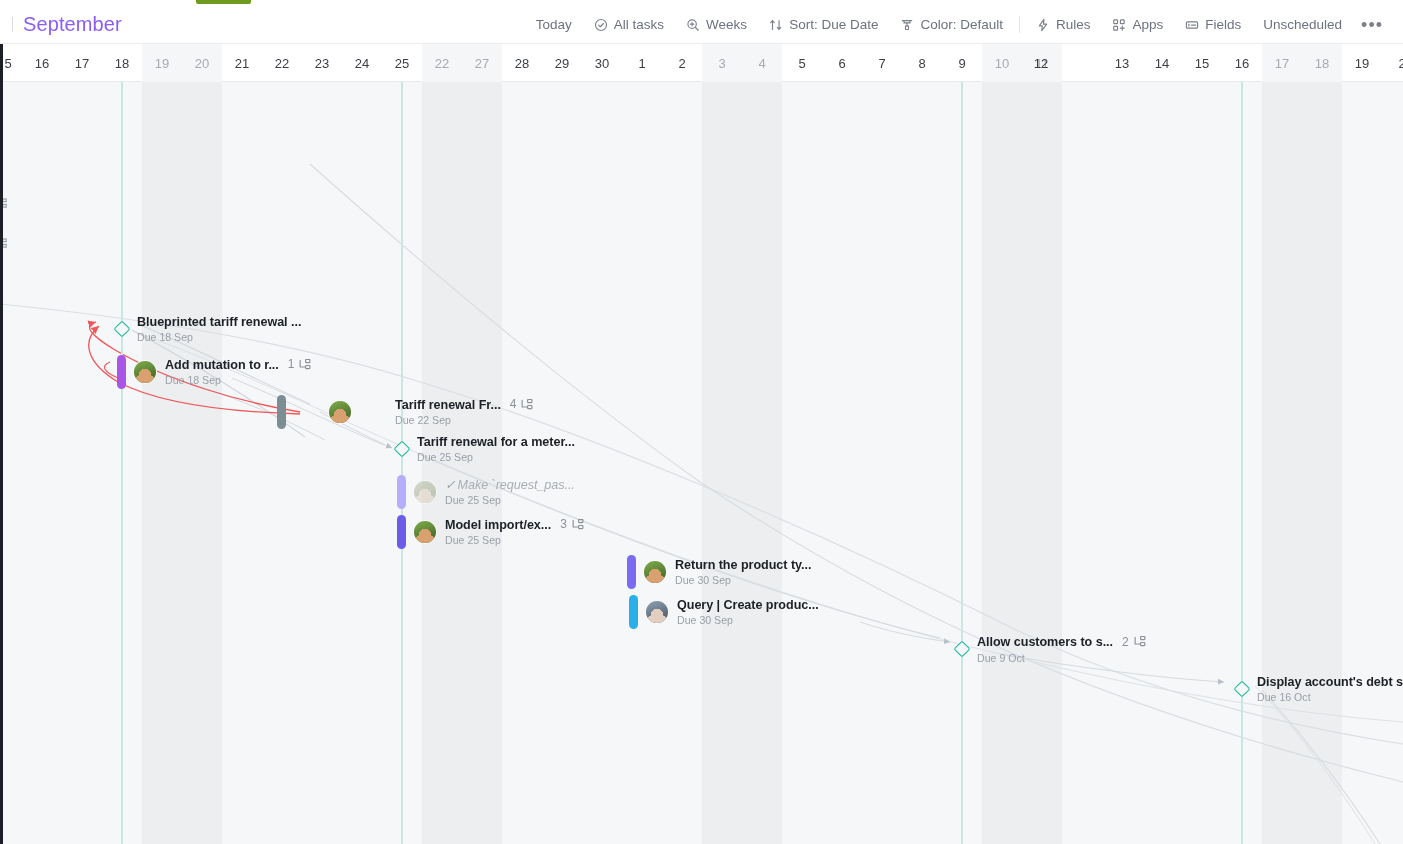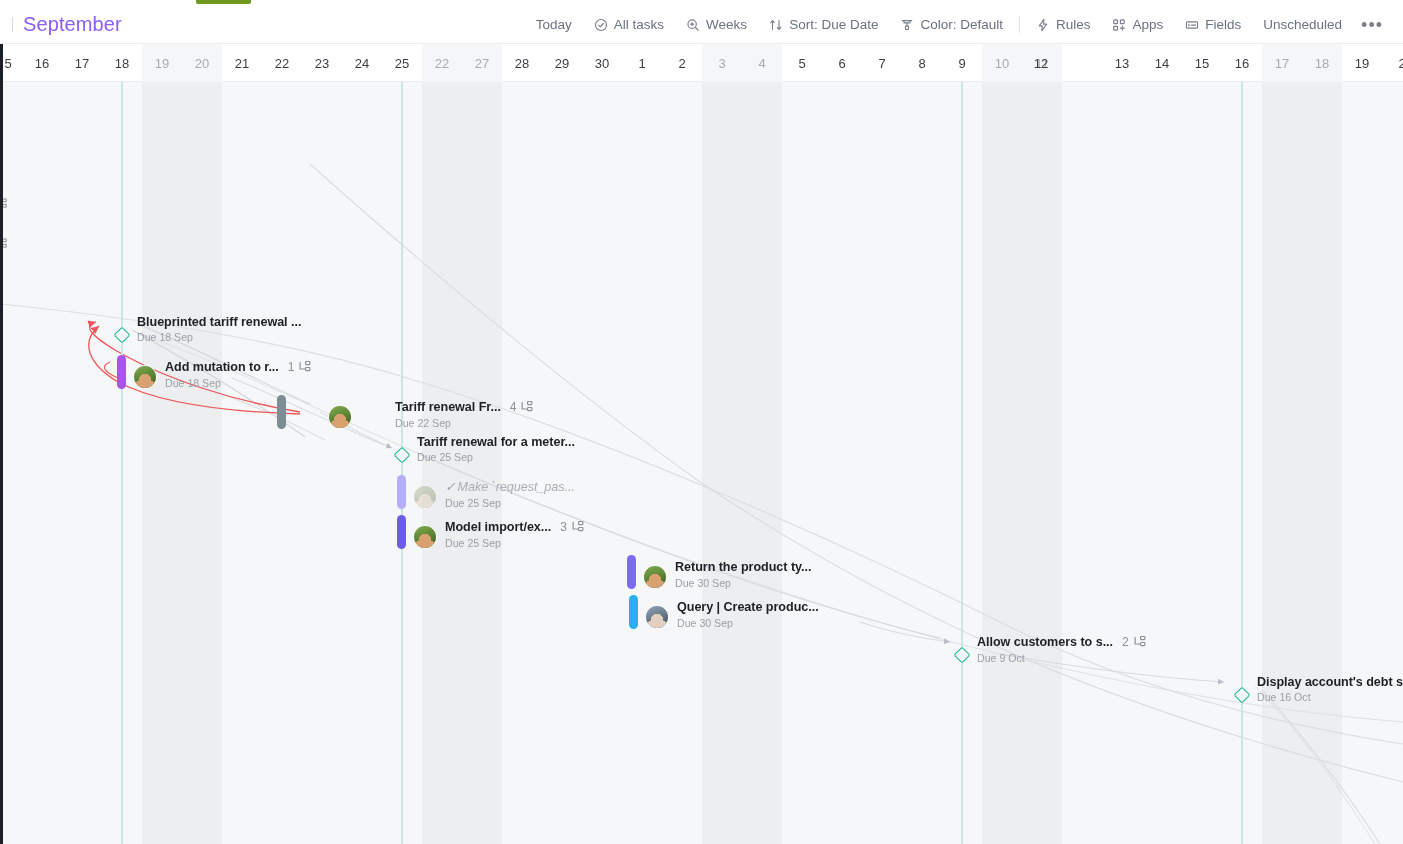--- a/index.html
+++ b/index.html
@@ -71,21 +71,21 @@
   .wkshade { position: absolute; top: 0; height: 762px; background: #eceeef; }
   .vline { position: absolute; top: 0; width: 2px; height: 762px; background: #c9e7e2; }
   .leftrail {
     position: absolute; left: 0; top: 44px; width: 3px; height: 800px;
     background: #1c1f26; z-index: 40;
   }
 
   svg.links { position: absolute; left: 0; top: 0; width: 1403px; height: 762px; pointer-events: none; }
 
   
-  .task { position: absolute; display: flex; align-items: flex-end; z-index: 10; }
+  .task { position: absolute; display: flex; align-items: center; z-index: 10; }
 
   .bar {
     width: 9px; height: 34px; border-radius: 5px; flex: 0 0 auto;
   }
   .avatar {
     width: 24px; height: 24px; border-radius: 50%;
     margin-left: 7px; flex: 0 0 auto; overflow: hidden;
     border: 1.5px solid #ffffff; position: relative;
     background: #cfd3d8;
   }

